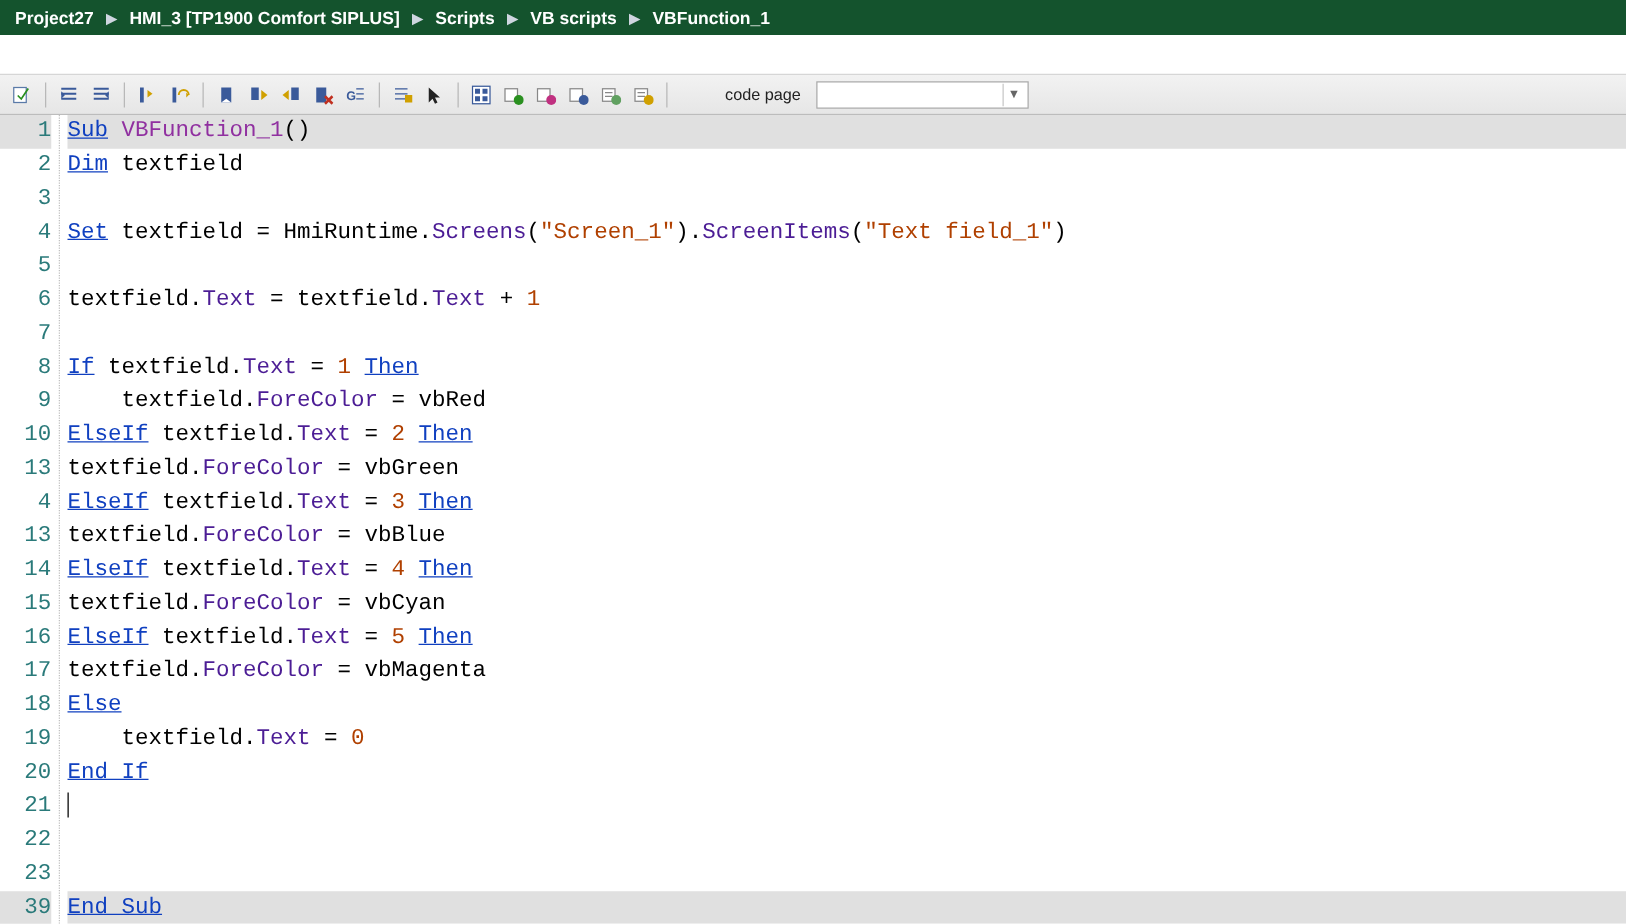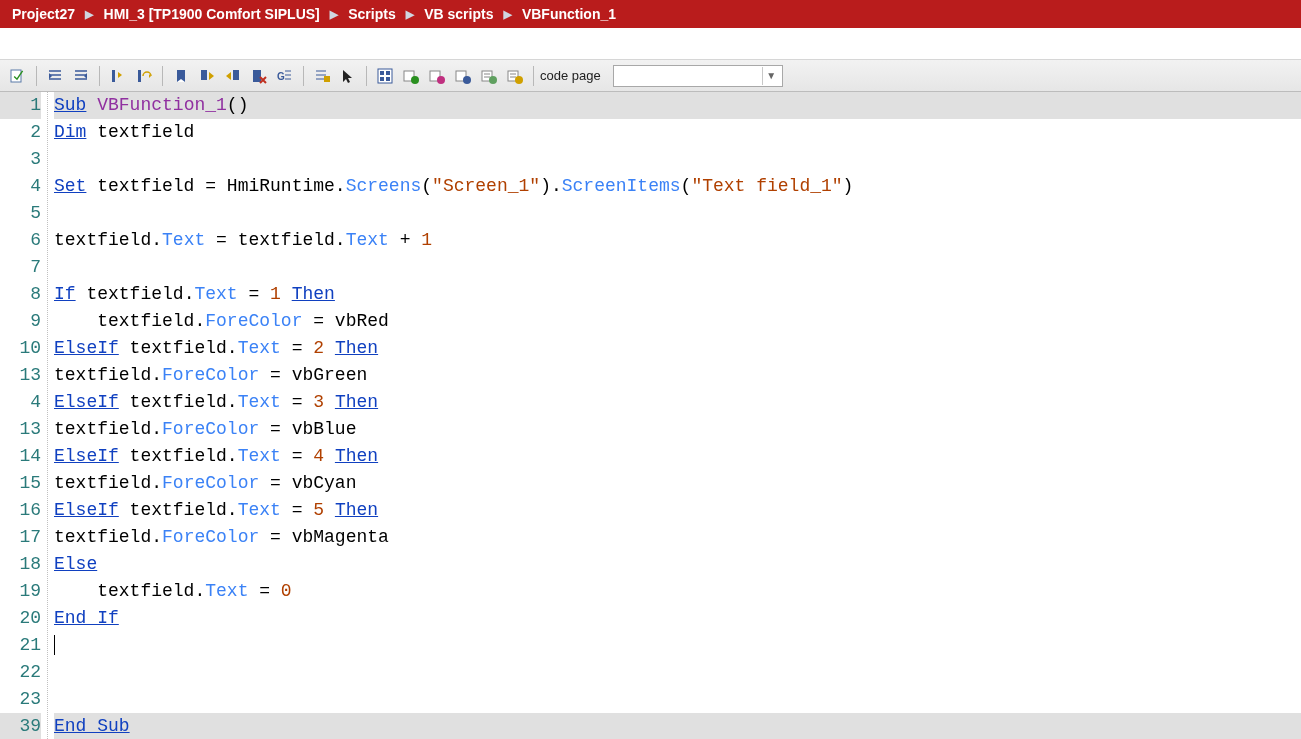--- a/index.html
+++ b/index.html
@@ -5,21 +5,21 @@
   * { margin: 0; padding: 0; box-sizing: border-box; }
   body {
     font-family: "Segoe UI", Tahoma, sans-serif;
     font-size: 13px;
     background: #fff;
     width: 1301px;
     height: 739px;
     overflow: hidden;
   }
   .breadcrumb-bar {
-    background: #b91c1c;
+    background: #14532d;
     color: #fff;
     height: 28px;
     display: flex;
     align-items: center;
     padding: 0 8px;
     font-size: 14px;
     font-weight: 600;
   }
   .breadcrumb-bar .crumb { padding: 0 4px; white-space: nowrap; }
   .breadcrumb-bar .sep { padding: 0 6px; color: #cfd6e0; font-size: 11px; }
@@ -47,20 +47,21 @@
     border-radius: 2px;
     cursor: pointer;
   }
   .tb-sep {
     width: 1px;
     height: 20px;
     background: #b8b8b8;
     margin: 0 4px;
   }
   .code-page-label {
+    margin-left: 40px;
     font-size: 13px;
     color: #222;
   }
   .code-page-select {
     margin-left: 10px;
     width: 170px;
     height: 22px;
     border: 1px solid #a8a8a8;
     background: #fff;
     display: flex;
@@ -100,21 +101,21 @@
     padding-left: 6px;
     white-space: pre;
     overflow: hidden;
   }
   .code .row { height: 27px; }
   .hl-row { background: #e0e0e0; }
   .kw { color: #1040c0; text-decoration: underline; }
   .fn { color: #9030a0; }
   .str { color: #b04000; }
   .num { color: #b04000; }
-  .mem { color: #3b82f6; }
+  .mem { color: #4c1d95; }
   .caret {
     display: inline-block;
     width: 1px;
     height: 20px;
     background: #000;
     vertical-align: middle;
   }
   svg { display: block; }
 </style>
 </head>

